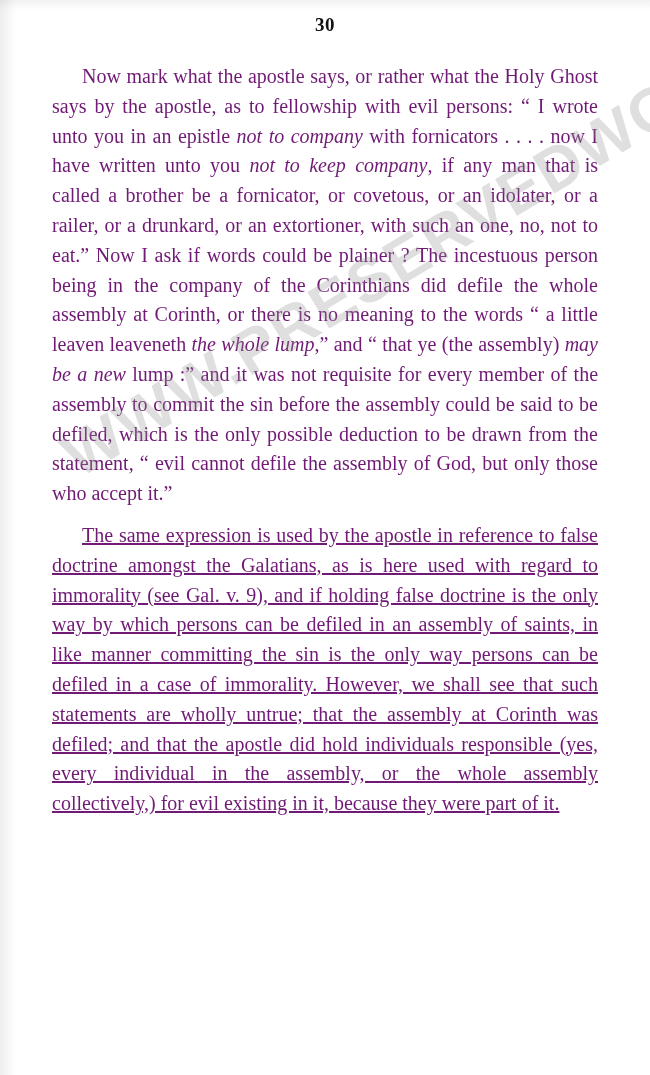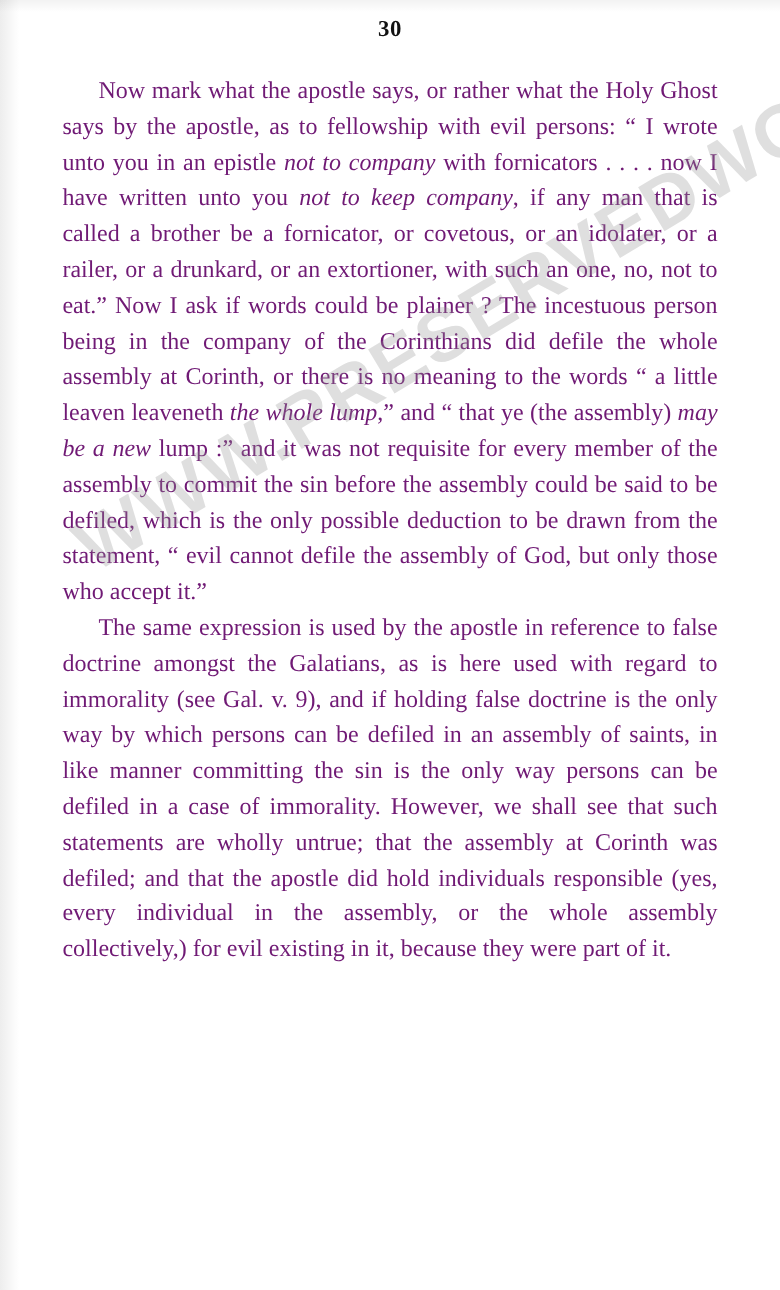--- a/index.html
+++ b/index.html
@@ -34,21 +34,22 @@
     margin: 0;
     font-size: 20px;
     line-height: 29.8px;
     text-align: justify;
     text-justify: inter-word;
     text-indent: 30px;
     color: #701a75;
     -webkit-font-smoothing: antialiased;
   }
   .body-text p + p {
-    margin-top: 0;
+    margin-top: 12px;
+    text-decoration: underline;
   }
   .body-text i {
     font-style: italic;
   }
   .watermark {
     position: absolute;
     left: 0;
     top: 0;
     width: 650px;
     height: 1075px;

